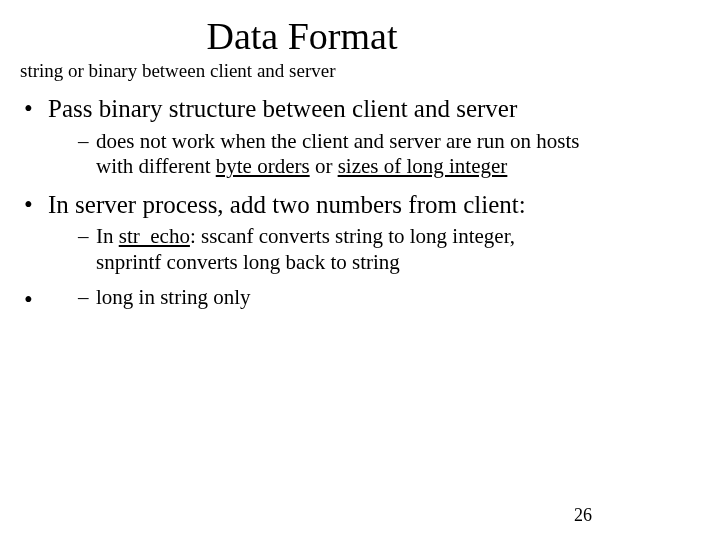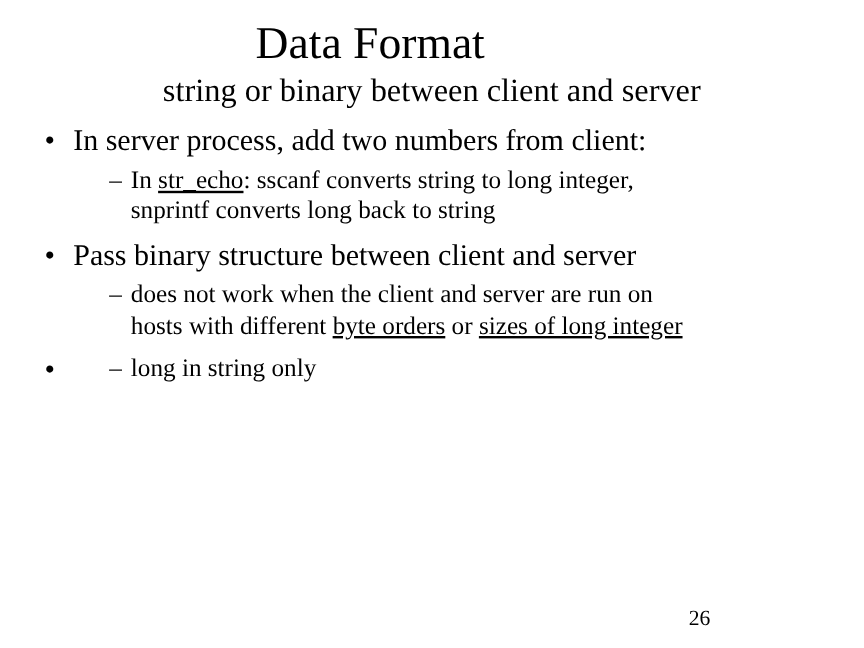--- a/index.html
+++ b/index.html
@@ -9,31 +9,31 @@
     height: 540px;
     background: #fff;
     font-family: "Times New Roman", Times, serif;
     color: #000;
   }
   .slide {
     position: relative;
     width: 612px;
     height: 540px;
     box-sizing: border-box;
-    padding: 14px 28px 0 33px;
+    padding: 14px 28px 0 20px;
   }
   .title {
     text-align: center;
     font-size: 38px;
     margin: 0;
     font-weight: 400;
   }
   .subtitle {
-    text-align: right;
-    font-size: 27px;
+    text-align: left;
+    font-size: 19px;
     margin: 2px 0 12px 0;
     font-weight: 400;
   }
   ul.top {
     list-style: none;
     margin: 0;
     padding: 0 0 0 4px;
     font-size: 25px;
     line-height: 1.22;
   }
@@ -77,33 +77,33 @@
 </style>
 </head>
 <body>
 
 <div class="slide">
   <h1 class="title">Data Format</h1>
   <div class="subtitle">string or binary between client and server</div>
 
   <ul class="top">
     <li>
-      <span>In server process, add two numbers from client:</span>
+      <span>Pass binary structure between client and server</span>
       <ul class="sub">
         <li>
-          <span>In </span><span class="u">str_echo</span><span>: sscanf converts string to long integer, snprintf converts long back to string</span>
+          <span>does not work when the client and server are run on hosts with different </span><span class="u">byte orders</span><span> or </span><span class="u">sizes of long integer</span>
         </li>
       </ul>
     </li>
 
     <li>
-      <span>Pass binary structure between client and server</span>
+      <span>In server process, add two numbers from client:</span>
       <ul class="sub">
         <li>
-          <span>does not work when the client and server are run on hosts with different </span><span class="u">byte orders</span><span> or </span><span class="u">sizes of long integer</span>
+          <span>In </span><span class="u">str_echo</span><span>: sscanf converts string to long integer, snprintf converts long back to string</span>
         </li>
       </ul>
     </li>
 
 
     <li>
       <ul class="sub">
         <li><span>long in string only</span></li>
       </ul>
     </li>

